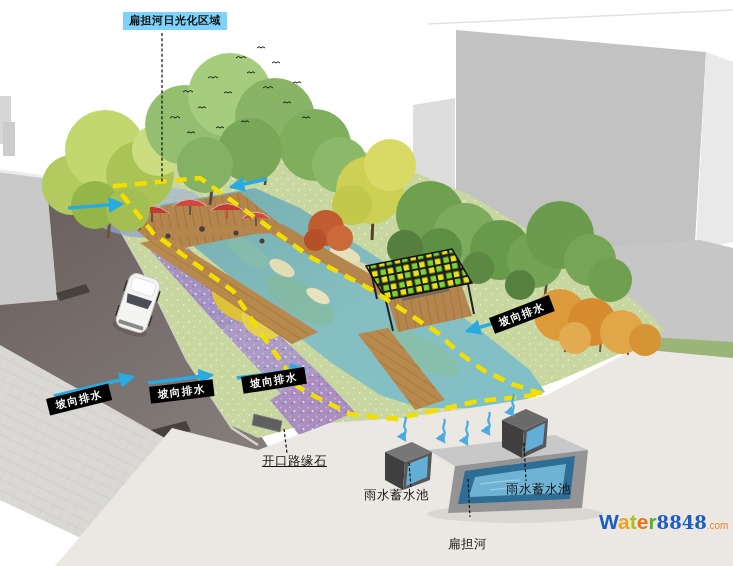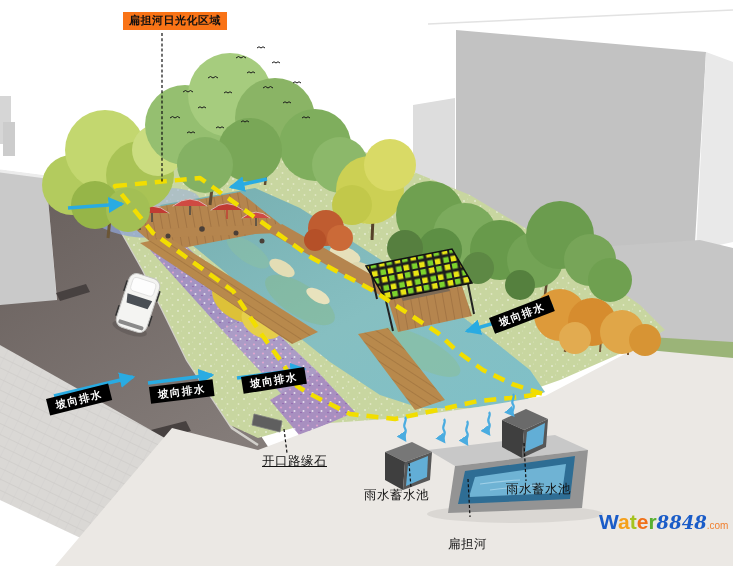--- a/index.html
+++ b/index.html
@@ -6,21 +6,21 @@
   #stage{position:relative;width:733px;height:566px;background:#ffffff;overflow:hidden;
          font-family:"Liberation Sans","DejaVu Sans",sans-serif;}
   #illu{position:absolute;left:0;top:0;}
   .lbl{position:absolute;white-space:nowrap;}
   .drain{background:#000;color:#fff;font-size:10.5px;font-weight:bold;
          letter-spacing:1.5px;padding:2px 8px;transform-origin:left top;line-height:1.2;}
   .title-lbl{font-size:11px;font-weight:600;color:#111;padding:2px 6px;letter-spacing:0.5px;line-height:1.25;}
   .ann{font-size:12.5px;color:#111;letter-spacing:0.5px;line-height:1.1;}
   .logo{position:absolute;left:599px;top:511px;width:134px;text-align:left;line-height:1.02;}
   .logo-row1{font-weight:bold;font-size:21px;letter-spacing:0px;}
-  .logo-num{font-family:"DejaVu Serif","Liberation Serif",serif;font-style:italic;font-weight:bold;font-size:18px;}
+  .logo-num{font-family:"DejaVu Serif","Liberation Serif",serif;font-weight:bold;font-size:18px;}
   .logo-tld{font-size:10px;font-weight:normal;vertical-align:baseline;}
   .logo-row2{font-weight:bold;font-size:15px;letter-spacing:6px;margin-top:1px;}
 </style>
 </head>
 <body>
 
 <div id="stage">
 
 <svg id="illu" width="733" height="566" viewBox="0 0 733 566">
   <defs>
@@ -293,21 +293,21 @@
 
   <g stroke="#101010" stroke-width="1.2" stroke-dasharray="3 2.2">
     <line x1="162" y1="33" x2="162" y2="182"></line>
     <line x1="284" y1="429" x2="287" y2="453"></line>
     <line x1="409" y1="463" x2="411" y2="488"></line>
     <line x1="468" y1="479" x2="470" y2="517"></line>
     <line x1="524" y1="443" x2="526" y2="481"></line>
   </g>
 </svg>
 
-<div class="lbl title-lbl" style="left: 123px; top: 12px; background-color: #f97316; text-align: right;">扁担河日光化区域</div>
+<div class="lbl title-lbl" style="left: 123px; top: 12px; background-color: #7dd3fc; text-align: right;">扁担河日光化区域</div>
 
 <div class="lbl drain" style="left:46px;top:399px;transform:rotate(-14deg);">坡向排水</div>
 <div class="lbl drain" style="left:149px;top:387px;transform:rotate(-7deg);">坡向排水</div>
 <div class="lbl drain" style="left:241px;top:377px;transform:rotate(-9deg);">坡向排水</div>
 <div class="lbl drain" style="left:489px;top:318px;transform:rotate(-21deg);">坡向排水</div>
 
 <div class="lbl ann" style="left:262px;top:455px;text-decoration:underline;">开口路缘石</div>
 <div class="lbl ann" style="left:364px;top:489px;">雨水蓄水池</div>
 <div class="lbl ann" style="left:448px;top:538px;">扁担河</div>
 <div class="lbl ann" style="left:506px;top:483px;">雨水蓄水池</div>

